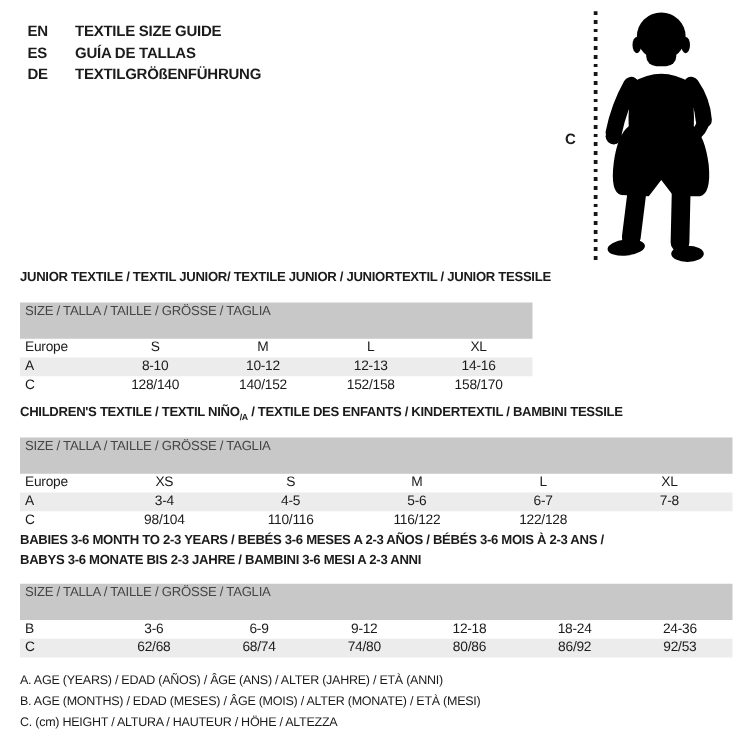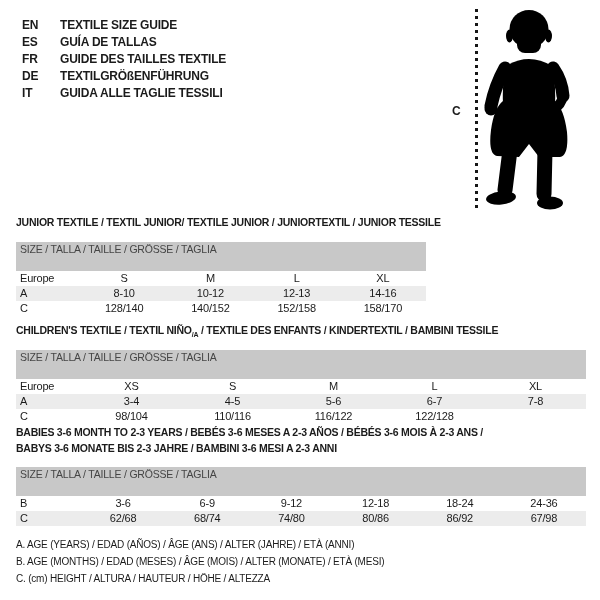--- a/index.html
+++ b/index.html
@@ -46,30 +46,22 @@
   <div class="lang-block">
     <div class="lang-row">
       <span class="lang-code">EN</span>
       <span class="lang-label">TEXTILE SIZE GUIDE</span>
     </div>
     <div class="lang-row">
       <span class="lang-code">ES</span>
       <span class="lang-label">GUÍA DE TALLAS</span>
     </div>
     <div class="lang-row">
-      <span class="lang-code">FR</span>
-      <span class="lang-label">GUIDE DES TAILLES TEXTILE</span>
-    </div>
-    <div class="lang-row">
       <span class="lang-code">DE</span>
       <span class="lang-label">TEXTILGRÖßENFÜHRUNG</span>
-    </div>
-    <div class="lang-row">
-      <span class="lang-code">IT</span>
-      <span class="lang-label">GUIDA ALLE TAGLIE TESSILI</span>
     </div>
   </div>
 
   <div class="measure-line"></div>
   <div class="figure-label">C</div>
   <svg class="baby" viewBox="0 0 86 202" xmlns="http://www.w3.org/2000/svg">
     <g fill="#000" stroke="none">
       <ellipse cx="45" cy="21" rx="19.5" ry="19"></ellipse>
       <ellipse cx="25.5" cy="28" rx="3.5" ry="6.5"></ellipse>
       <ellipse cx="64.5" cy="28" rx="3.5" ry="6.5"></ellipse>
@@ -164,21 +156,21 @@
         <span class="cell">18-24</span>
         <span class="cell">24-36</span>
       </div>
       <div class="trow">
         <span class="lbl">C</span>
         <span class="cell">62/68</span>
         <span class="cell">68/74</span>
         <span class="cell">74/80</span>
         <span class="cell">80/86</span>
         <span class="cell">86/92</span>
-        <span class="cell">67/98</span>
+        <span class="cell">92/53</span>
       </div>
     </div>
   </div>
 
   <div class="notes">
     <div class="note-line">A. AGE (YEARS) / EDAD (AÑOS) / ÂGE (ANS) / ALTER (JAHRE) / ETÀ (ANNI)</div>
     <div class="note-line">B. AGE (MONTHS) / EDAD (MESES) / ÂGE (MOIS) / ALTER (MONATE) / ETÀ (MESI)</div>
     <div class="note-line">C. (cm) HEIGHT / ALTURA / HAUTEUR / HÖHE / ALTEZZA</div>
   </div>
 

